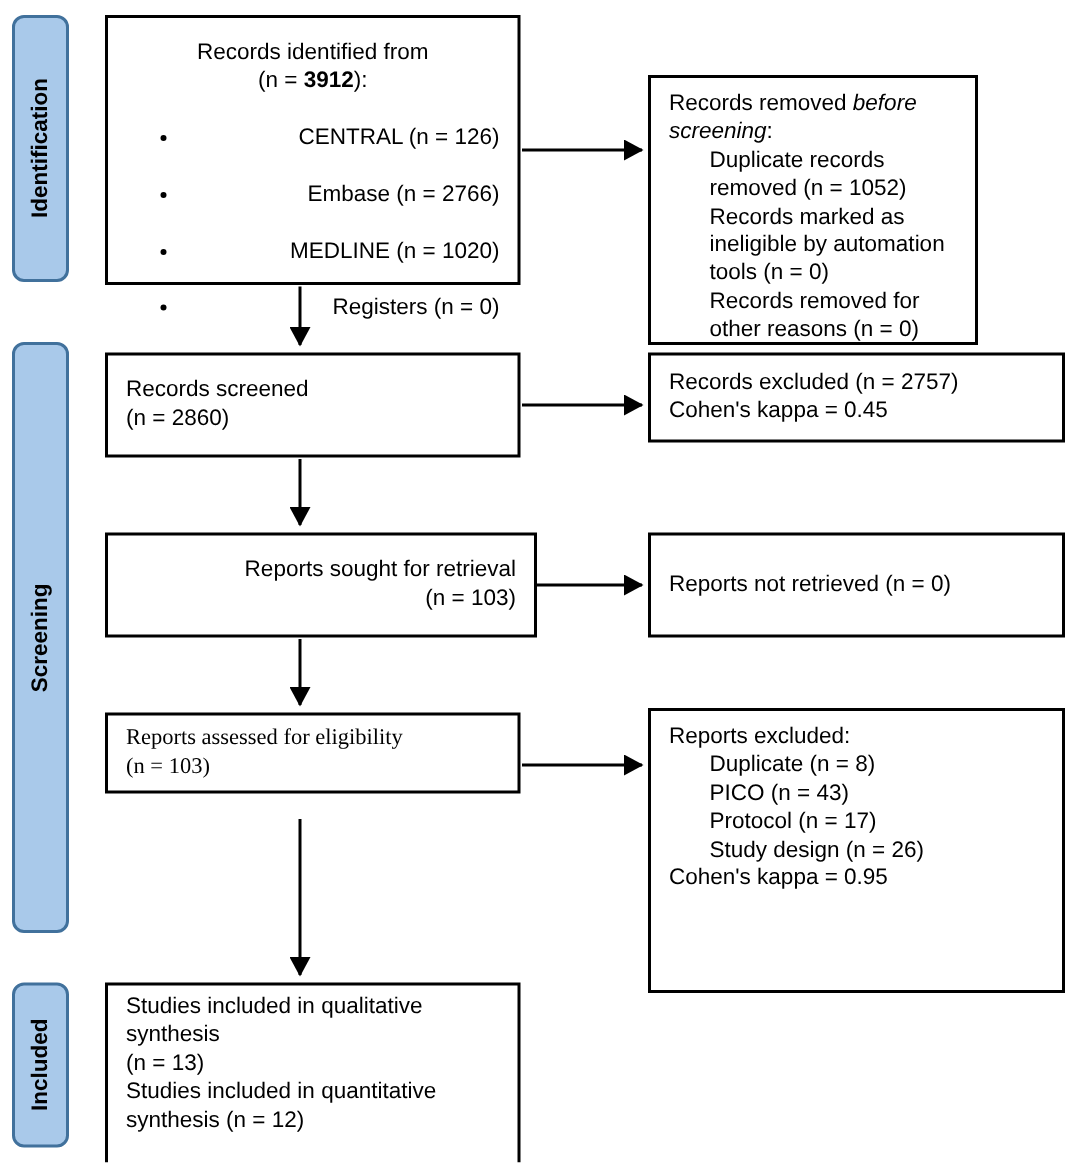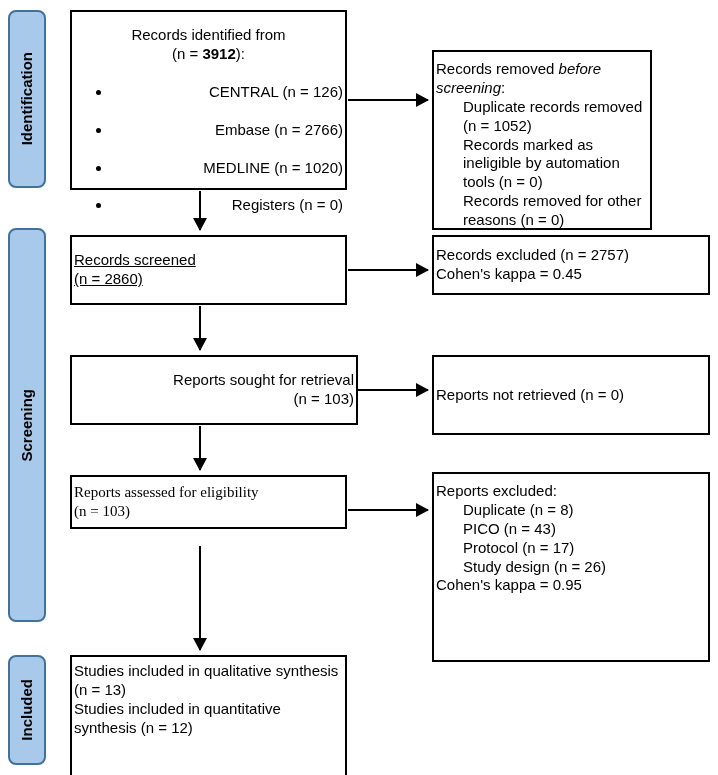--- a/index.html
+++ b/index.html
@@ -19,29 +19,29 @@
   .stage span{
     writing-mode:vertical-rl;transform:rotate(180deg);
     font-weight:bold;font-size:15px;white-space:nowrap;
   }
   .stage-id{top:10px;height:178px;}
   .stage-scr{top:228px;height:394px;}
   .stage-inc{top:655px;height:110px;}
   .box{
     position:absolute;background:#fff;box-sizing:border-box;
     border:2px solid var(--box-border,#000);
-    padding:8px 2px;
+    padding:8px 12px;
   }
   .vcenter{display:flex;flex-direction:column;justify-content:center;}
   .b1{left:70px;top:10px;width:277px;height:180px;padding-top:14px;}
   .b2{left:432px;top:10px;width:220px;height:180px;margin-top:40px;}
-  .b3{left:70px;top:235px;width:277px;height:70px;text-decoration:underline;}
+  .b3{left:70px;top:235px;width:277px;height:70px;}
   .b4{left:432px;top:235px;width:278px;height:60px;}
   .b5{left:70px;top:355px;width:288px;height:70px;text-align:right;}
-  .b6{left:432px;top:355px;width:278px;height:80px;}
+  .b6{left:432px;top:355px;width:278px;height:70px;}
   .b7{left:70px;top:475px;width:277px;height:54px;font-family:Liberation Serif, serif;}
   .b8{left:432px;top:472px;width:278px;height:190px;}
   .b9{left:70px;top:655px;width:277px;height:138px;padding-top:5px;}
   .centered{text-align:center;}
   .bold{font-weight:bold;}
   .ital{font-style:italic;}
   ul.bullets{margin:5px 0 0;padding-left:38px;list-style:disc;}
   ul.bullets li{margin:19px 0;text-align:right;}
   .indent{margin-left:27px;}
   .titlewrap{max-width:238px;}

